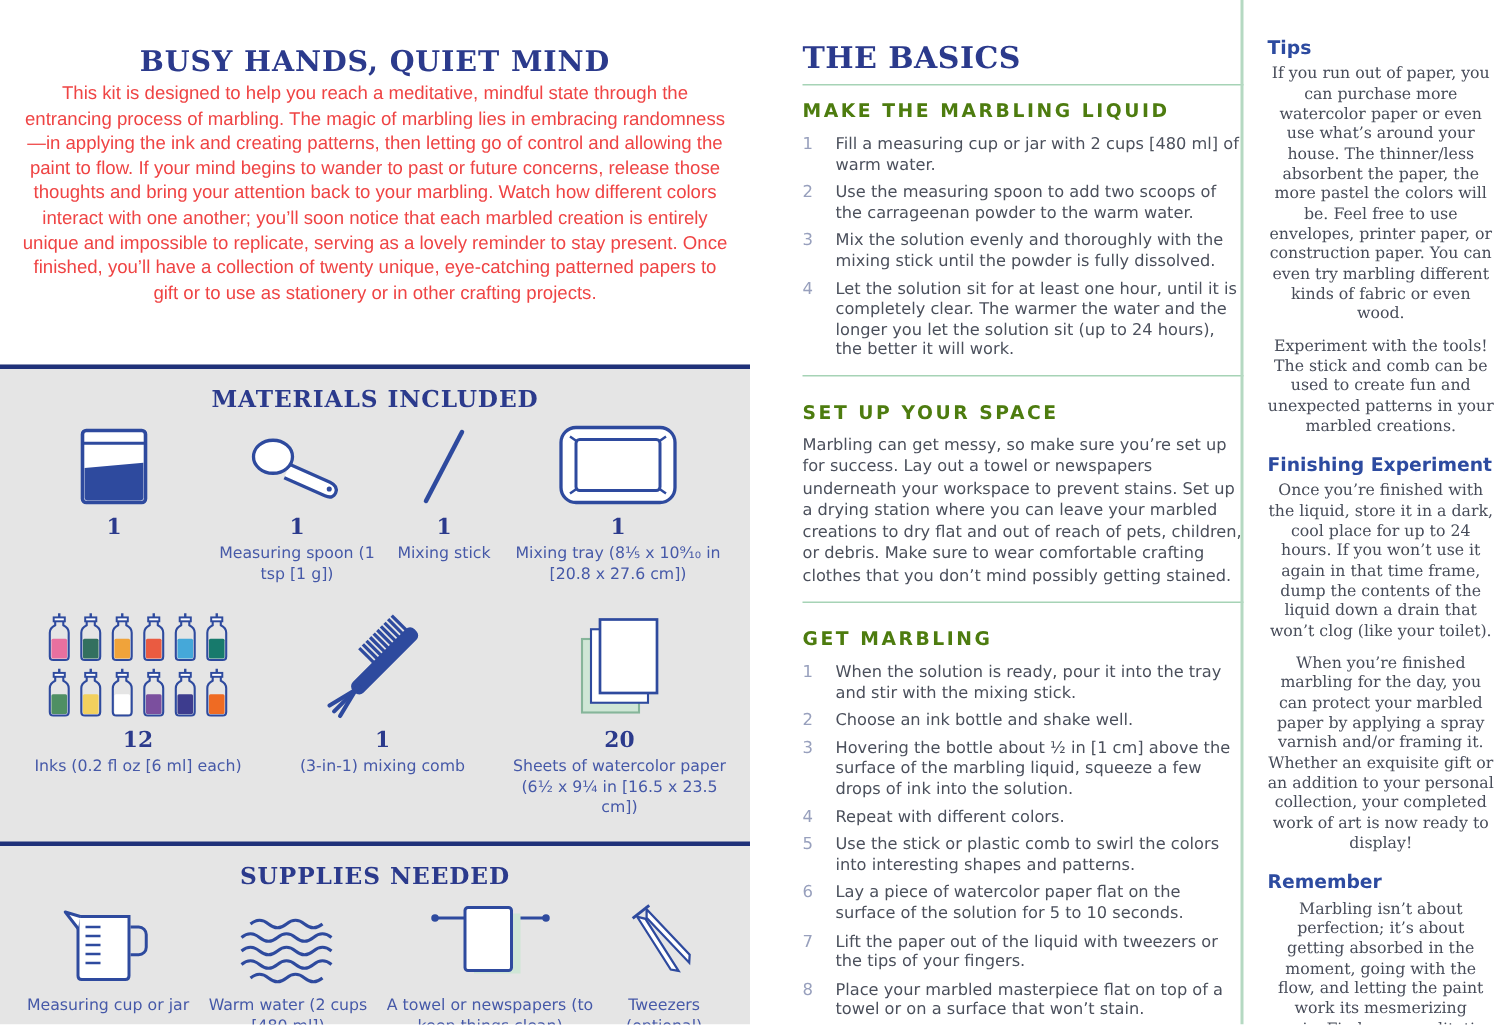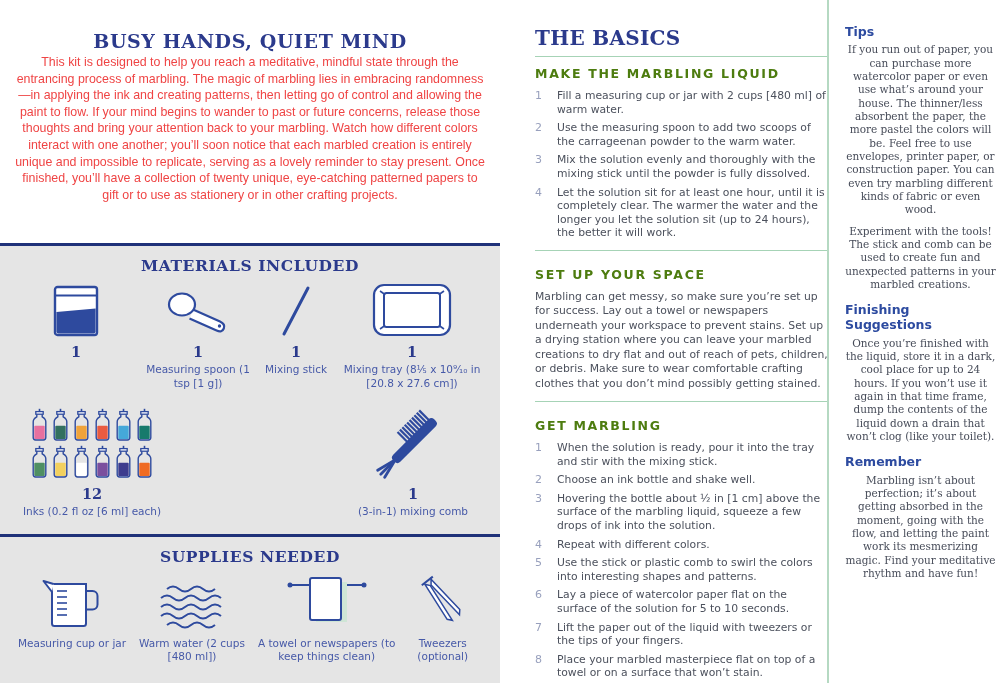--- a/index.html
+++ b/index.html
@@ -215,20 +215,31 @@
                 <rect x="-8" y="35.6" width="26" height="2.8" rx="1.4"></rect>
                 <rect x="-8" y="35.6" width="26" height="2.8" rx="1.4" transform="rotate(14 14 37)"></rect>
                 <rect x="-8" y="35.6" width="26" height="2.8" rx="1.4" transform="rotate(-14 14 37)"></rect>
               </g>
             </svg>
           </div>
           <div class="mat-count">1</div>
           <div class="mat-label">(3-in-1) mixing comb</div>
         </div>
 
+        <div class="mat-item w150">
+          <div class="mat-icon">
+            <svg width="58" height="68" viewBox="0 0 58 68">
+              <rect x="4" y="15" width="38" height="49" fill="#cfe6d6" stroke="#86b59a" stroke-width="1.4"></rect>
+              <rect x="10" y="8.5" width="38" height="49" fill="#fff" stroke="#2e4a9e" stroke-width="1.4"></rect>
+              <rect x="16" y="2" width="38" height="49" fill="#fff" stroke="#2e4a9e" stroke-width="1.8"></rect>
+            </svg>
+          </div>
+          <div class="mat-count">20</div>
+          <div class="mat-label">Sheets of watercolor paper (6½ x 9¼ in [16.5 x 23.5 cm])</div>
+        </div>
       </div>
 
       <div class="supplies-band">
         <div class="band-title">SUPPLIES NEEDED</div>
         <div class="sup-row">
           <div class="mat-item w118">
             <div class="sup-icon">
               <svg width="64" height="54" viewBox="0 0 64 54">
                 <path d="M47 15 h5.5 a5 5 0 0 1 5 5 v8.5 a5 5 0 0 1 -5 5 H47" fill="none" stroke="#2e4a9e" stroke-width="2"></path>
                 <path d="M12 8 L46 8 L46 47.5 q0 2.5 -2.5 2.5 L14.5 50 q-2.5 0 -2.5 -2.5 Z" fill="#fff" stroke="#2e4a9e" stroke-width="2"></path>
@@ -357,22 +368,23 @@
   </div>
 
   <div class="v-divider"></div>
   <div class="col-right">
     <div class="sb-section">
       <div class="sb-head">Tips</div>
       <p class="sb-p">If you run out of paper, you can purchase more watercolor paper or even use what’s around your house. The thinner/less absorbent the paper, the more pastel the colors will be. Feel free to use envelopes, printer paper, or construction paper. You can even try marbling different kinds of fabric or even wood.</p>
       <p class="sb-p">Experiment with the tools! The stick and comb can be used to create fun and unexpected patterns in your marbled creations.</p>
     </div>
     <div class="sb-section">
-      <div class="sb-head">Finishing Suggestions</div>
+      <div class="sb-head">Finishing Experiment</div>
       <p class="sb-p">Once you’re finished with the liquid, store it in a dark, cool place for up to 24 hours. If you won’t use it again in that time frame, dump the contents of the liquid down a drain that won’t clog (like your toilet).</p>
+      <p class="sb-p">When you’re finished marbling for the day, you can protect your marbled paper by applying a spray varnish and/or framing it. Whether an exquisite gift or an addition to your personal collection, your completed work of art is now ready to display!</p>
     </div>
     <div class="sb-section">
       <div class="sb-head">Remember</div>
       <p class="sb-p">Marbling isn’t about perfection; it’s about getting absorbed in the moment, going with the flow, and letting the paint work its mesmerizing magic. Find your meditative rhythm and have fun!</p>
     </div>
   </div>
 
 </div>
 
 </body></html>

